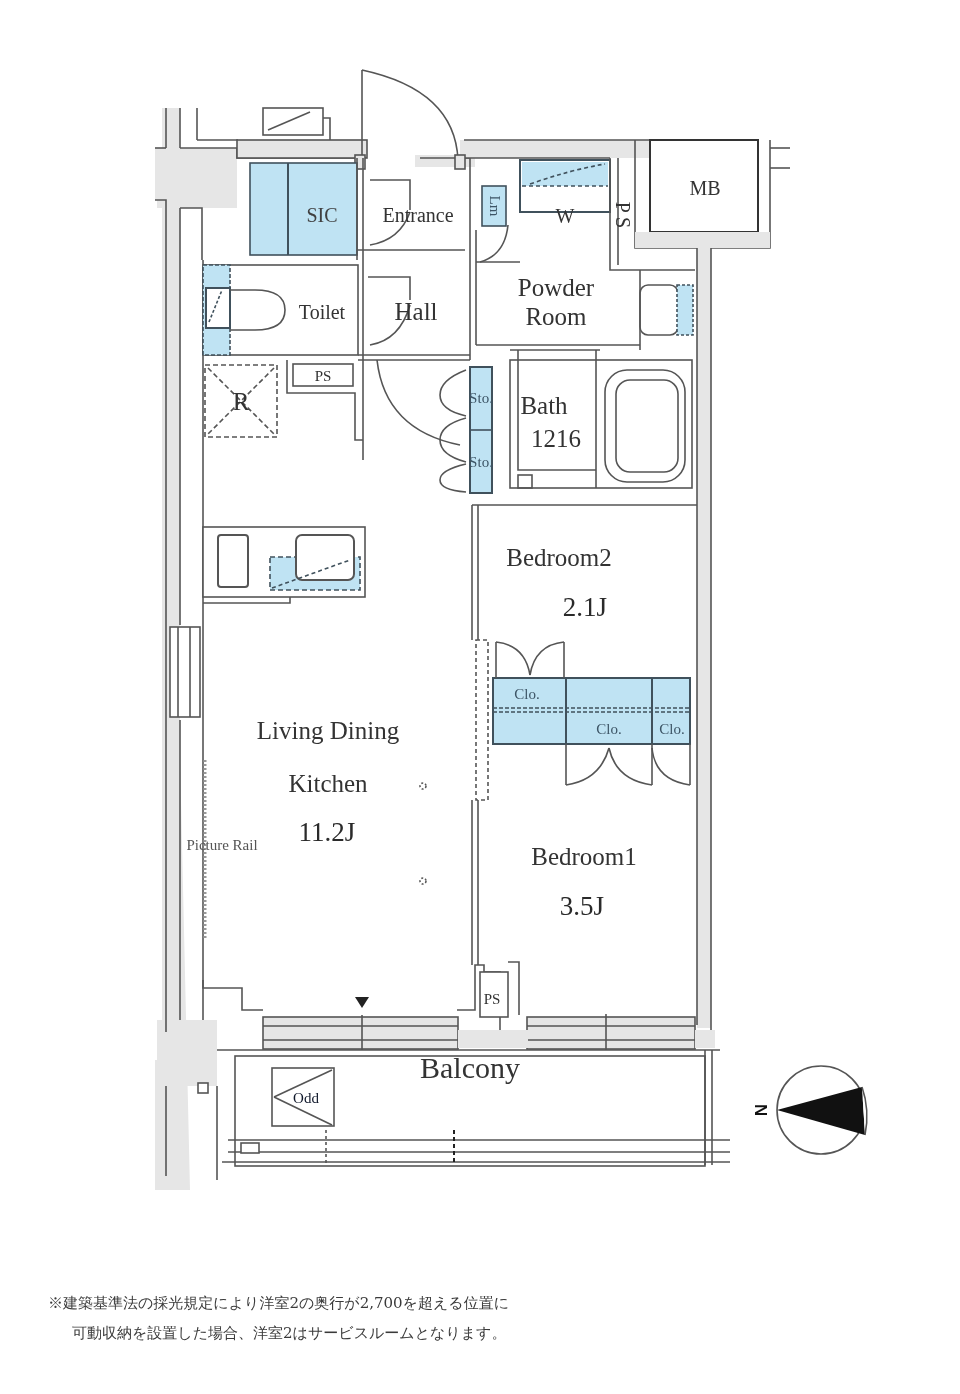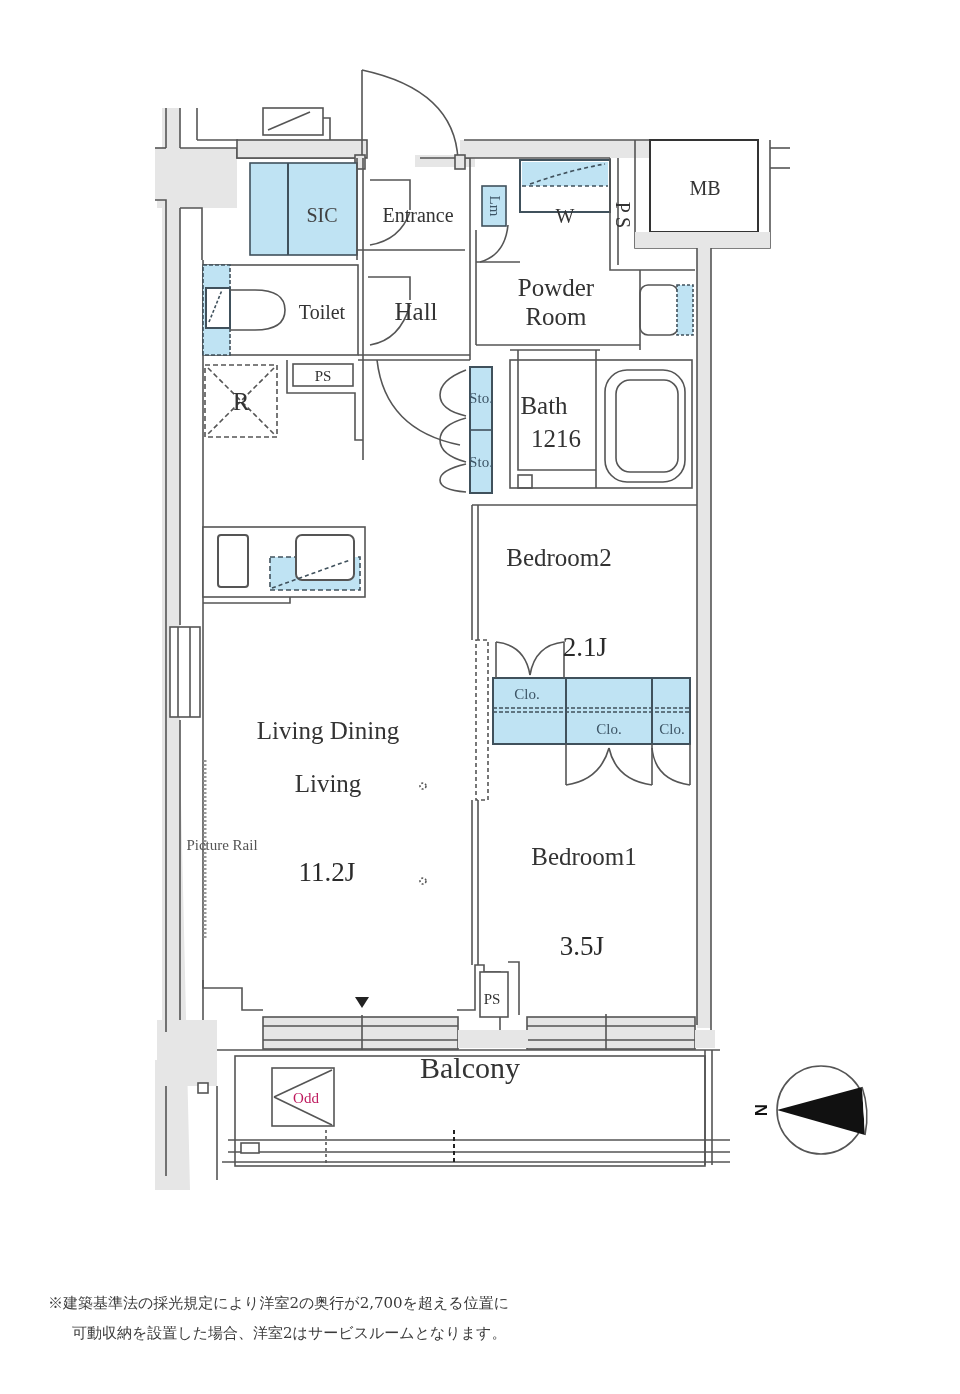--- a/index.html
+++ b/index.html
@@ -1,20 +1,20 @@
 <!DOCTYPE html>
 <html><head>
 <meta charset="utf-8">
 <style>
   html, body { margin:0; padding:0; background:#ffffff; }
   body { width:960px; height:1394px; position:relative; overflow:hidden; font-family:"Liberation Serif","DejaVu Serif",serif; }
   #plan { position:absolute; left:0; top:0; }
   .lbl { position:absolute; color:#333; font-family:"Liberation Serif","DejaVu Serif",serif; white-space:nowrap; line-height:1; }
   .lbl.c { transform:translate(-50%,-50%); text-align:center; }
-  .lbl.big { font-size:27px; color:#2a2a2a;margin-top:40px; }
+  .lbl.big { font-size:27px; color:#2a2a2a; }
   .lbl.med { font-size:25px; }
   .lbl.sm { font-size:20px; }
   .lbl.xs { font-size:15px; color:#3d5566; }
   .vert { writing-mode:vertical-rl; }
   .rot90 { transform:translate(-50%,-50%) rotate(-90deg); }
   .note { position:absolute; left:48px; width:880px; font-family:"DejaVu Serif","Liberation Serif",serif; font-size:15px; color:#3a3a3a; line-height:30px; }
 </style>
 </head>
 <body>
 
@@ -242,27 +242,27 @@
   <span class="lbl c xs rot90" style="left:481px;top:398px">Sto.</span>
   <span class="lbl c xs rot90" style="left:481px;top:462px">Sto.</span>
   <span class="lbl c med" style="left:544px;top:405px">Bath</span>
   <span class="lbl c med" style="left:556px;top:438px">1216</span>
   <span class="lbl c med" style="left:559px;top:557px">Bedroom2</span>
   <span class="lbl c big" style="left:585px;top:607px">2.1J</span>
   <span class="lbl c xs" style="left:527px;top:694px">Clo.</span>
   <span class="lbl c xs" style="left:609px;top:729px">Clo.</span>
   <span class="lbl c xs" style="left:672px;top:729px">Clo.</span>
   <span class="lbl c med" style="left:328px;top:730px">Living Dining</span>
-  <span class="lbl c med" style="left:328px;top:783px">Living</span>
+  <span class="lbl c med" style="left:328px;top:783px">Kitchen</span>
   <span class="lbl c big" style="left:327px;top:832px">11.2J</span>
   <span class="lbl c xs rot90" style="left:222px;top:845px;color:#555">Picture Rail</span>
   <span class="lbl c med" style="left:584px;top:856px">Bedroom1</span>
   <span class="lbl c big" style="left:582px;top:906px">3.5J</span>
   <span class="lbl c xs" style="left:492px;top:999px;color:#333">PS</span>
-  <span class="lbl c xs" style="left:306px;top:1098px;color:#be185d">Odd</span>
+  <span class="lbl c xs" style="left:306px;top:1098px;color:#0f172a">Odd</span>
   <span class="lbl c sm" style="left:470px;top:1068px;font-size:30px">Balcony</span>
   <span class="lbl c" style="left:761px;top:1110px;font-family:'Liberation Sans',sans-serif;font-weight:bold;font-size:17px;color:#111;transform:translate(-50%,-50%) rotate(-90deg)">N</span>
 </div>
 
 <div class="note" style="top:1288px">
   <div>※建築基準法の採光規定により洋室2の奥行が2,700を超える位置に</div>
   <div style="padding-left:24px">可動収納を設置した場合、洋室2はサービスルームとなります。</div>
 </div>
 
 </body></html>

